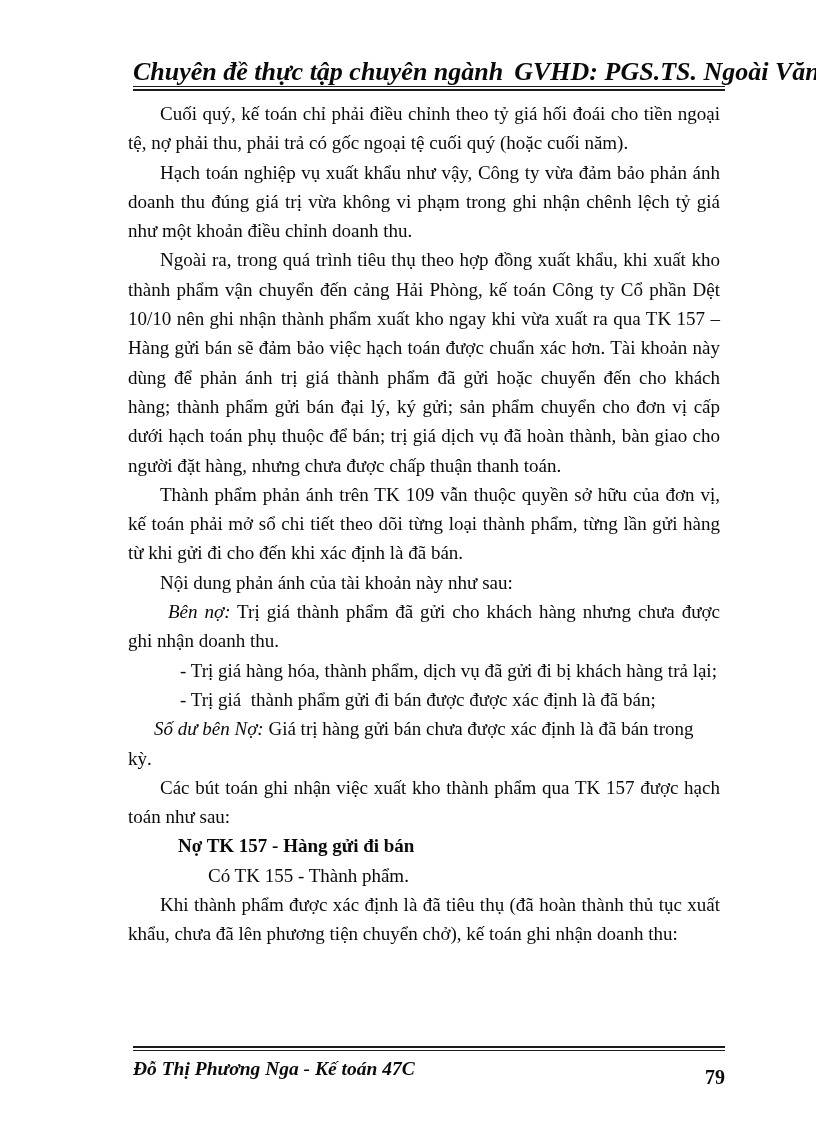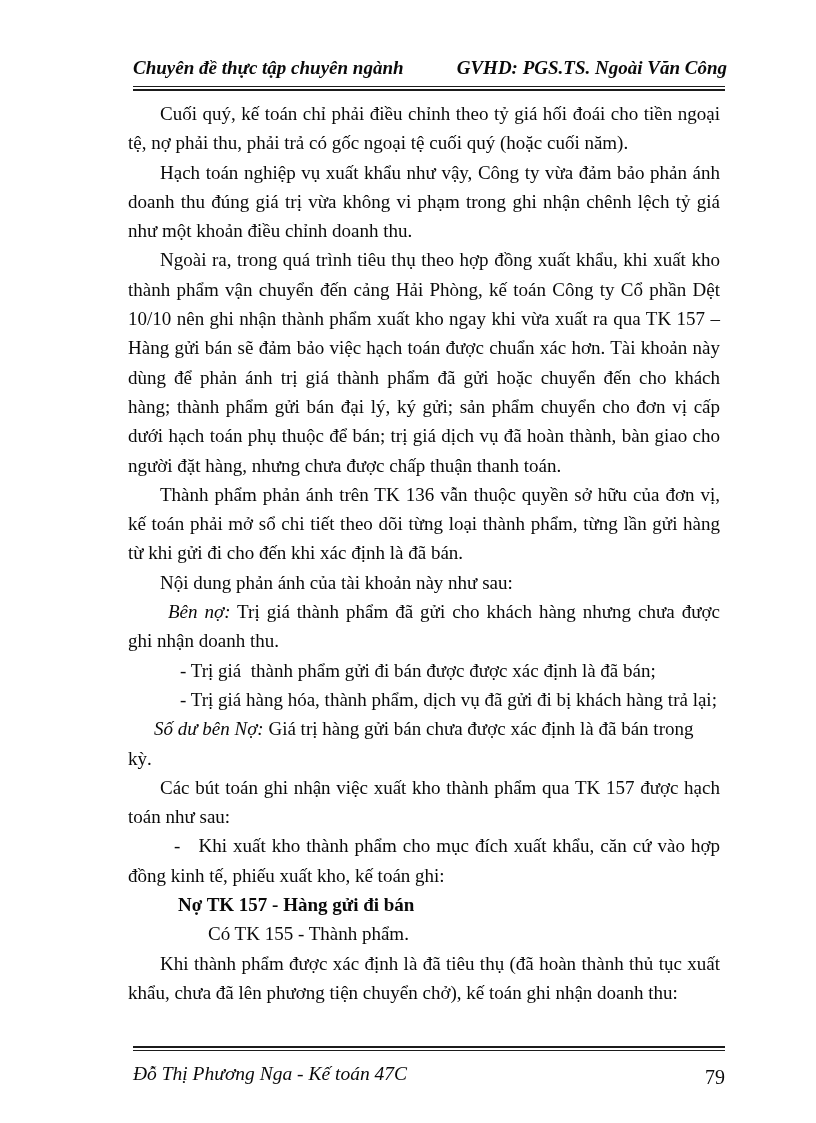--- a/index.html
+++ b/index.html
@@ -20,26 +20,27 @@
     inset: 0;
     background: #ffffff;
   }
   
   .header {
     position: absolute;
     left: 133px;
     width: 594px;
     top: 57px;
     display: flex;
-    justify-content: space-between;
+    justify-content: flex-start;
     align-items: baseline;
-    font-size: 19px;
+    font-size: 26px;
     font-weight: bold;
     font-style: italic;
     white-space: nowrap;
+    gap: 11px;
   }
   .rule {
     position: absolute;
     left: 133px;
     width: 592px;
     height: 2px;
   }
   .rule-top {
     top: 86px;
     border-top: 1.5px solid #1b1b1b;
@@ -74,23 +75,23 @@
   .ind80 { text-indent: 80px !important; }
   .content em { font-style: italic; margin-top: 12px; }
   
   .footer {
     position: absolute;
     left: 133px;
     width: 592px;
     top: 1058px;
     display: flex;
     justify-content: space-between;
-    align-items: center;
+    align-items: flex-start;
     font-size: 19.5px;
-    font-weight: normal;
+    font-weight: bold;
     gap: 24px;
   }
   .footer .author { font-style: italic; }
   .footer .pagenum { font-style: normal; font-size: 20px; margin-top: 8px; }
 </style>
 </head>
 <body>
 
 <div class="page">
 
@@ -98,28 +99,27 @@
     <span>Chuyên đề thực tập chuyên ngành</span>
     <span>GVHD: PGS.TS. Ngoài Văn Công</span>
   </div>
 
   <div class="rule rule-top"></div>
 
   <div class="content">
     <p>Cuối quý, kế toán chỉ phải điều chỉnh theo tỷ giá hối đoái cho tiền ngoại tệ, nợ phải thu, phải trả có gốc ngoại tệ cuối quý (hoặc cuối năm).</p>
     <p>Hạch toán nghiệp vụ xuất khẩu như vậy, Công ty vừa đảm bảo phản ánh doanh thu đúng giá trị vừa không vi phạm trong ghi nhận chênh lệch tỷ giá như một khoản điều chỉnh doanh thu.</p>
     <p>Ngoài ra, trong quá trình tiêu thụ theo hợp đồng xuất khẩu, khi xuất kho thành phẩm vận chuyển đến cảng Hải Phòng, kế toán Công ty Cổ phần Dệt 10/10 nên ghi nhận thành phẩm xuất kho ngay khi vừa xuất ra qua TK 157 – Hàng gửi bán sẽ đảm bảo việc hạch toán được chuẩn xác hơn. Tài khoản này dùng để phản ánh trị giá thành phẩm đã gửi hoặc chuyển đến cho khách hàng; thành phẩm gửi bán đại lý, ký gửi; sản phẩm chuyển cho đơn vị cấp dưới hạch toán phụ thuộc để bán; trị giá dịch vụ đã hoàn thành, bàn giao cho người đặt hàng, nhưng chưa được chấp thuận thanh toán.</p>
-    <p>Thành phẩm phản ánh trên TK 136 vẫn thuộc quyền sở hữu của đơn vị, kế toán phải mở sổ chi tiết theo dõi từng loại thành phẩm, từng lần gửi hàng từ khi gửi đi cho đến khi xác định là đã bán.</p>
+    <p>Thành phẩm phản ánh trên TK 109 vẫn thuộc quyền sở hữu của đơn vị, kế toán phải mở sổ chi tiết theo dõi từng loại thành phẩm, từng lần gửi hàng từ khi gửi đi cho đến khi xác định là đã bán.</p>
     <p class="left">Nội dung phản ánh của tài khoản này như sau:</p>
     <p class="ind40"><em>Bên nợ:</em><span> Trị giá thành phẩm đã gửi cho khách hàng nhưng chưa được ghi nhận doanh thu.</span></p>
+    <p class="left ind52">- Trị giá hàng hóa, thành phẩm, dịch vụ đã gửi đi bị khách hàng trả lại;</p>
     <p class="left ind52">- Trị giá&nbsp; thành phẩm gửi đi bán được được xác định là đã bán;</p>
-    <p class="left ind52">- Trị giá hàng hóa, thành phẩm, dịch vụ đã gửi đi bị khách hàng trả lại;</p>
     <p class="left ind26"><em>Số dư bên Nợ:</em><span> Giá trị hàng gửi bán chưa được xác định là đã bán trong kỳ.</span></p>
     <p>Các bút toán ghi nhận việc xuất kho thành phẩm qua TK 157 được hạch toán như sau:</p>
-    <p class="ind46">-&nbsp;&nbsp; Khi xuất kho thành phẩm cho mục đích xuất khẩu, căn cứ vào hợp đồng kinh tế, phiếu xuất kho, kế toán ghi:</p>
     <p class="left ind50">Nợ TK 157 - Hàng gửi đi bán</p>
     <p class="left ind80">Có TK 155 - Thành phẩm.</p>
     <p>Khi thành phẩm được xác định là đã tiêu thụ (đã hoàn thành thủ tục xuất khẩu, chưa đã lên phương tiện chuyển chở), kế toán ghi nhận doanh thu:</p>
   </div>
 
   <div class="rule rule-bottom"></div>
 
   <div class="footer">
     <span class="author">Đỗ Thị Phương Nga - Kế toán 47C</span>
     <span class="pagenum">79</span>

